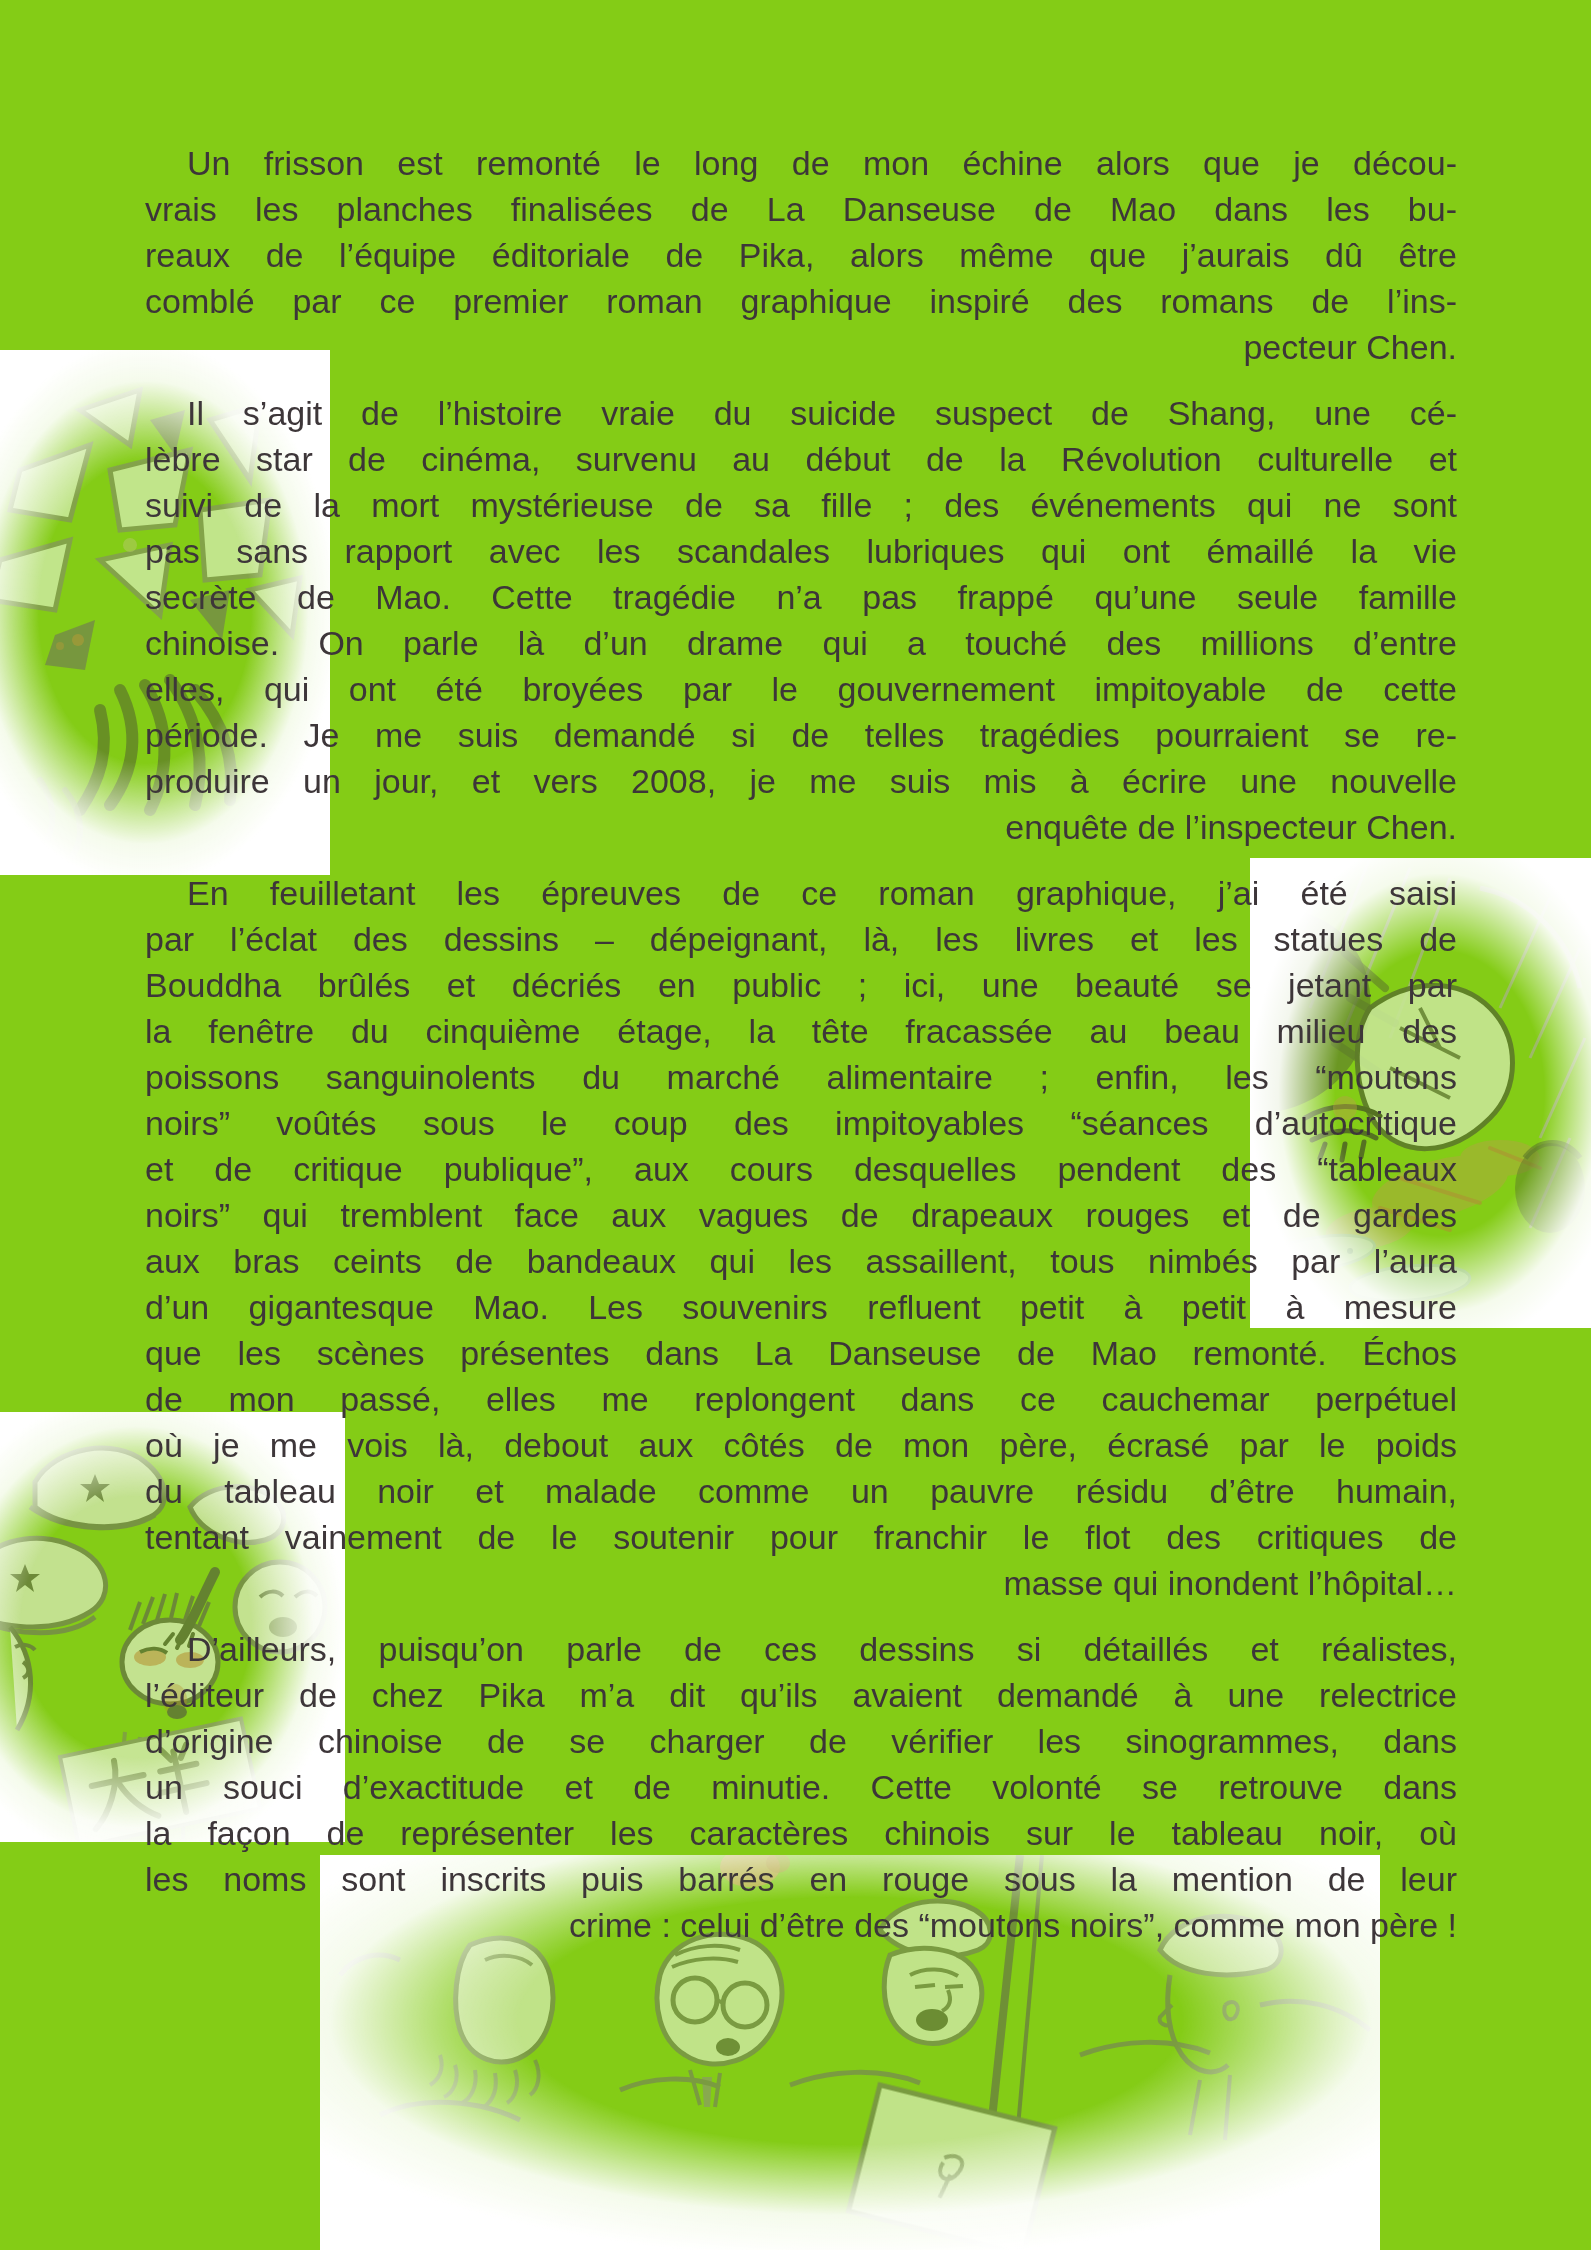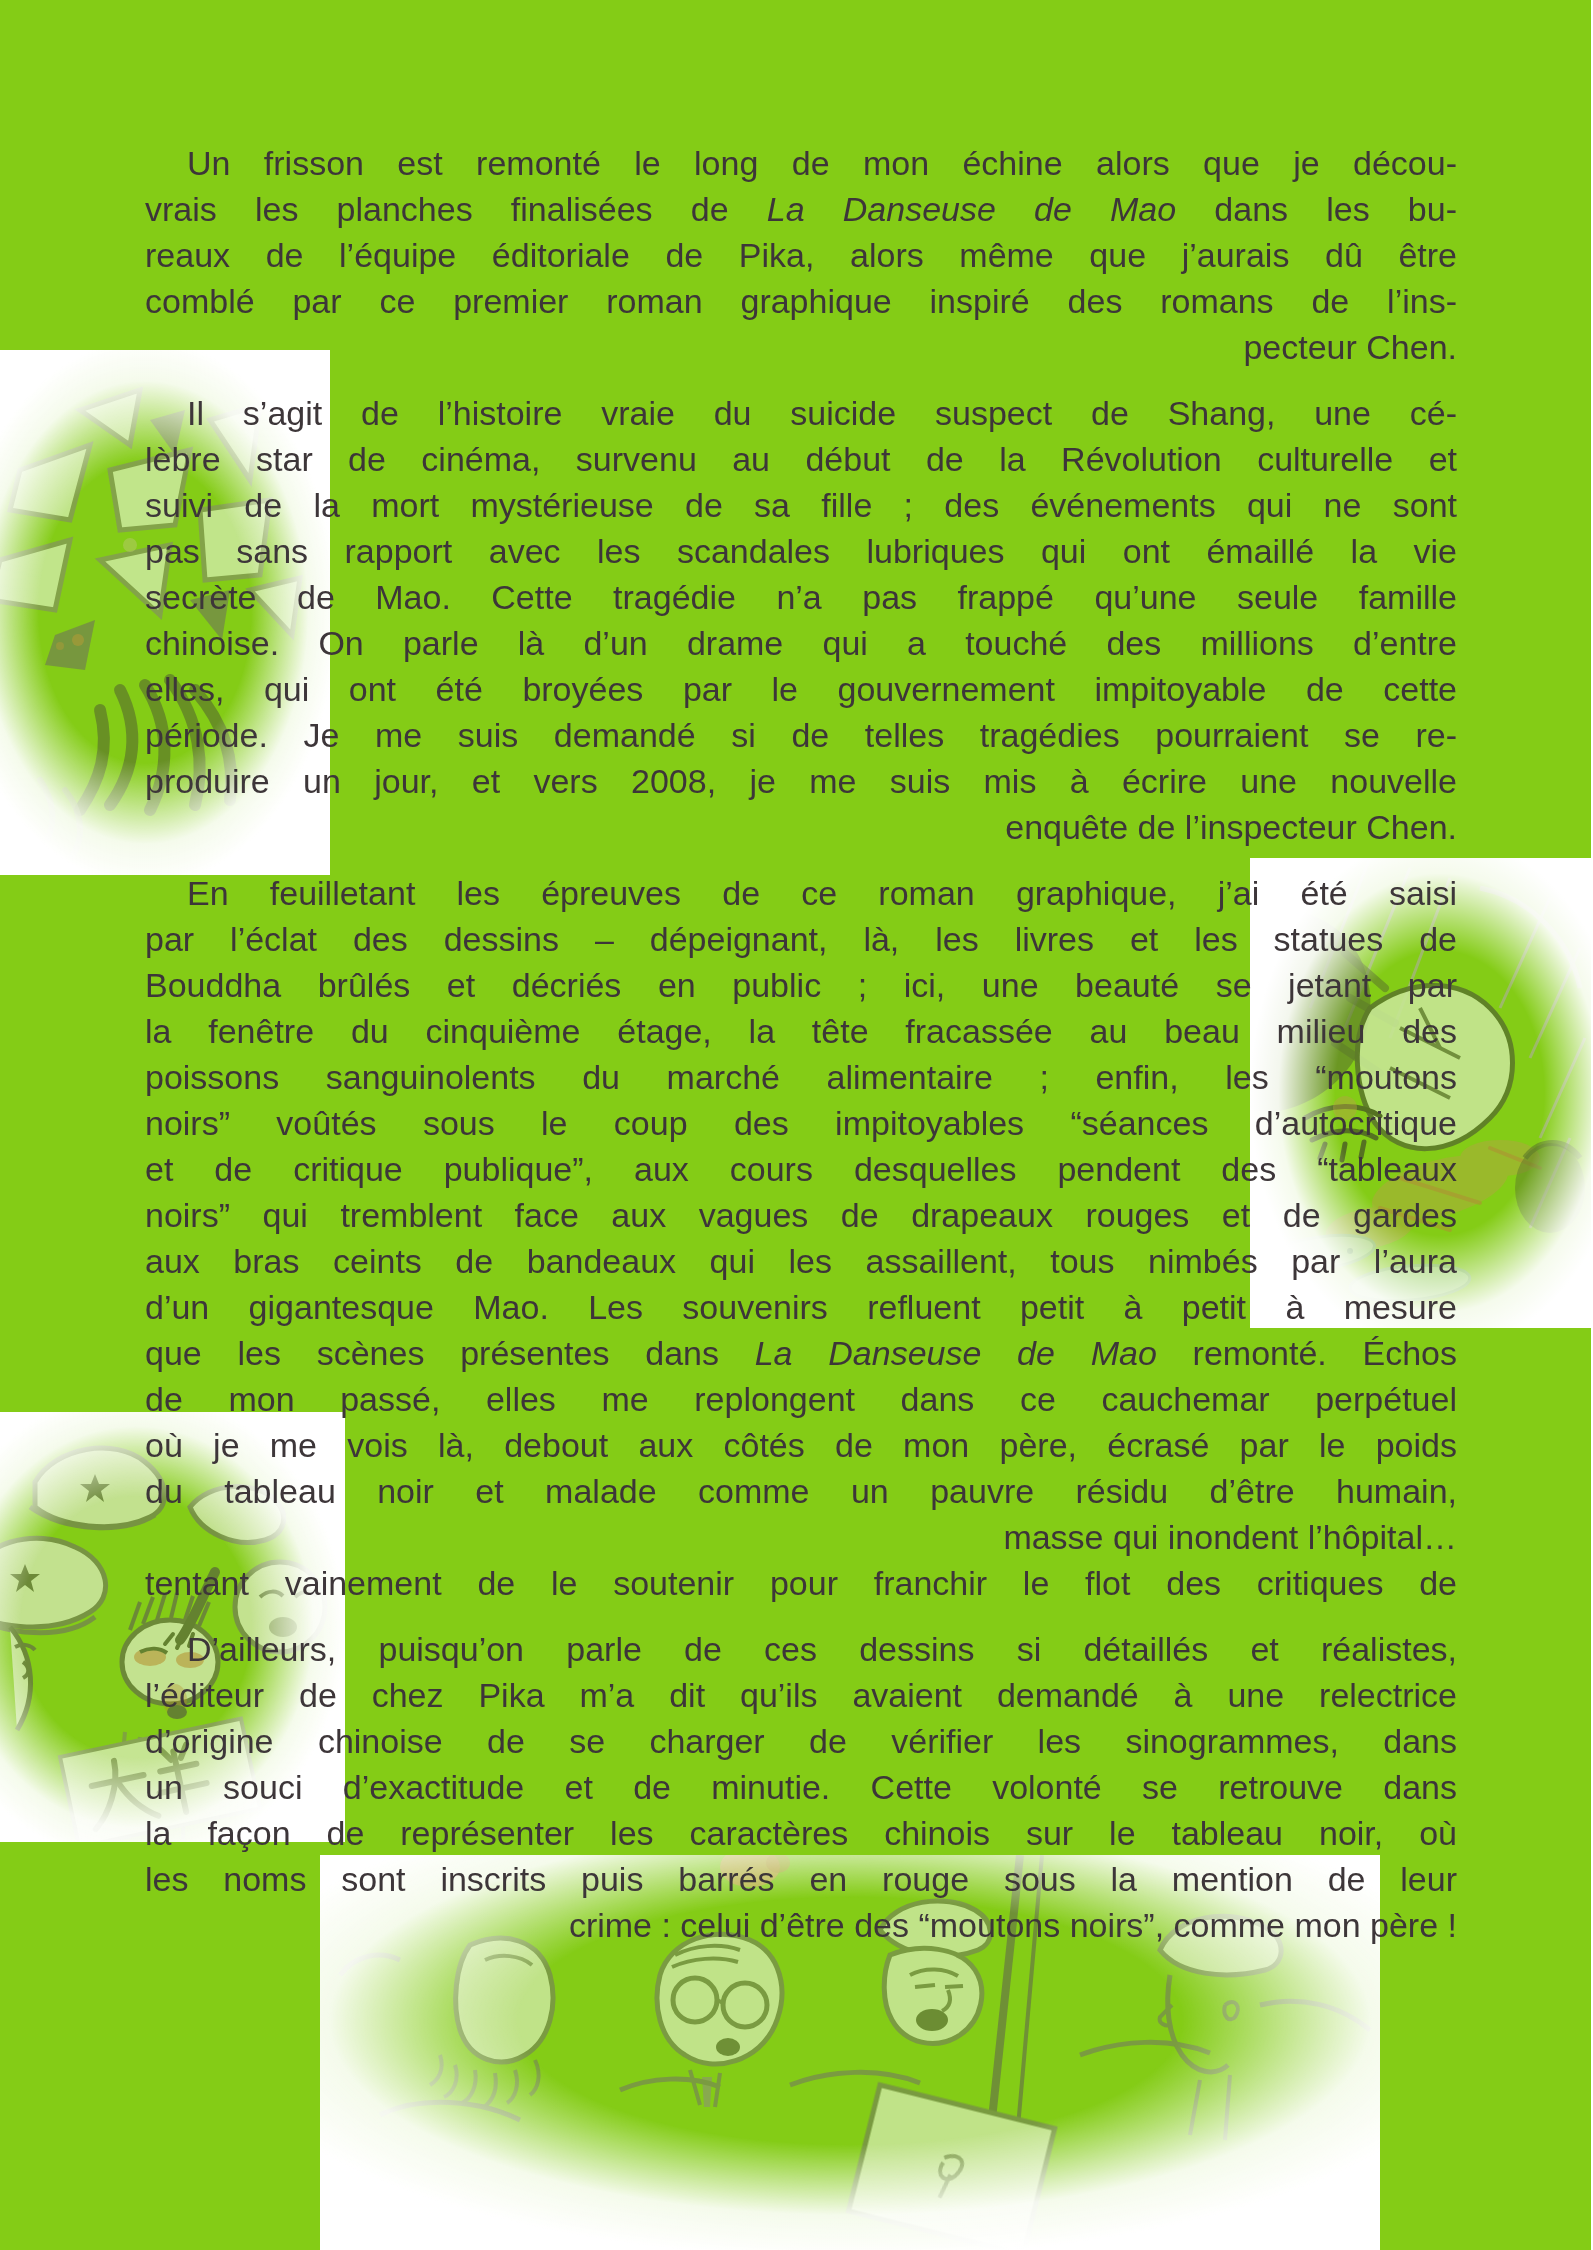--- a/index.html
+++ b/index.html
@@ -16,21 +16,21 @@
     position:absolute;left:145px;top:140px;width:1312px;
     color:#3d3639;font-size:34px;line-height:46px;z-index:5;
   }
   .paragraph{margin:0 0 20px 0;}
   .line{
     text-align:justify;height:46px;overflow:hidden;
   }
   .line:not(.last)::after{content:"";display:inline-block;width:100%;height:0;}
   .line.last{text-align:right;}
   .line.first{text-indent:42px;}
-  .it{font-style:italic;}
+  .it{}
 </style>
 </head>
 <body>
 
 <div class="page">
 
   <svg class="illus illus-a" width="370" height="525" viewBox="0 0 370 525">
     <defs>
       <radialGradient id="fadeA" cx="50%" cy="50%" r="52%">
         <stop offset="0%" stop-color="#fff" stop-opacity="0"></stop>
@@ -310,22 +310,22 @@
         <div class="line"><span class="">poissons sanguinolents du marché alimentaire ; enfin, les “moutons</span></div>
         <div class="line"><span class="">noirs” voûtés sous le coup des impitoyables “séances d’autocritique</span></div>
         <div class="line"><span class="">et de critique publique”, aux cours desquelles pendent des “tableaux</span></div>
         <div class="line"><span class="">noirs” qui tremblent face aux vagues de drapeaux rouges et de gardes</span></div>
         <div class="line"><span class="">aux bras ceints de bandeaux qui les assaillent, tous nimbés par l’aura</span></div>
         <div class="line"><span class="">d’un gigantesque Mao. Les souvenirs refluent petit à petit à mesure</span></div>
         <div class="line"><span class="">que les scènes présentes dans </span><span class="it">La Danseuse de Mao</span><span class=""> remonté. Échos</span></div>
         <div class="line"><span class="">de mon passé, elles me replongent dans ce cauchemar perpétuel</span></div>
         <div class="line"><span class="">où je me vois là, debout aux côtés de mon père, écrasé par le poids</span></div>
         <div class="line"><span class="">du tableau noir et malade comme un pauvre résidu d’être humain,</span></div>
+        <div class="line"><span class="">tentant vainement de le soutenir pour franchir le flot des critiques de</span></div>
         <div class="line last"><span class="">masse qui inondent l’hôpital…</span></div>
-        <div class="line"><span class="">tentant vainement de le soutenir pour franchir le flot des critiques de</span></div>
       </div>
       <div class="paragraph">
         <div class="line first"><span class="">D’ailleurs, puisqu’on parle de ces dessins si détaillés et réalistes,</span></div>
         <div class="line"><span class="">l’éditeur de chez Pika m’a dit qu’ils avaient demandé à une relectrice</span></div>
         <div class="line"><span class="">d’origine chinoise de se charger de vérifier les sinogrammes, dans</span></div>
         <div class="line"><span class="">un souci d’exactitude et de minutie. Cette volonté se retrouve dans</span></div>
         <div class="line"><span class="">la façon de représenter les caractères chinois sur le tableau noir, où</span></div>
         <div class="line"><span class="">les noms sont inscrits puis barrés en rouge sous la mention de leur</span></div>
         <div class="line last"><span class="">crime : celui d’être des “moutons noirs”, comme mon père !</span></div>
       </div>

